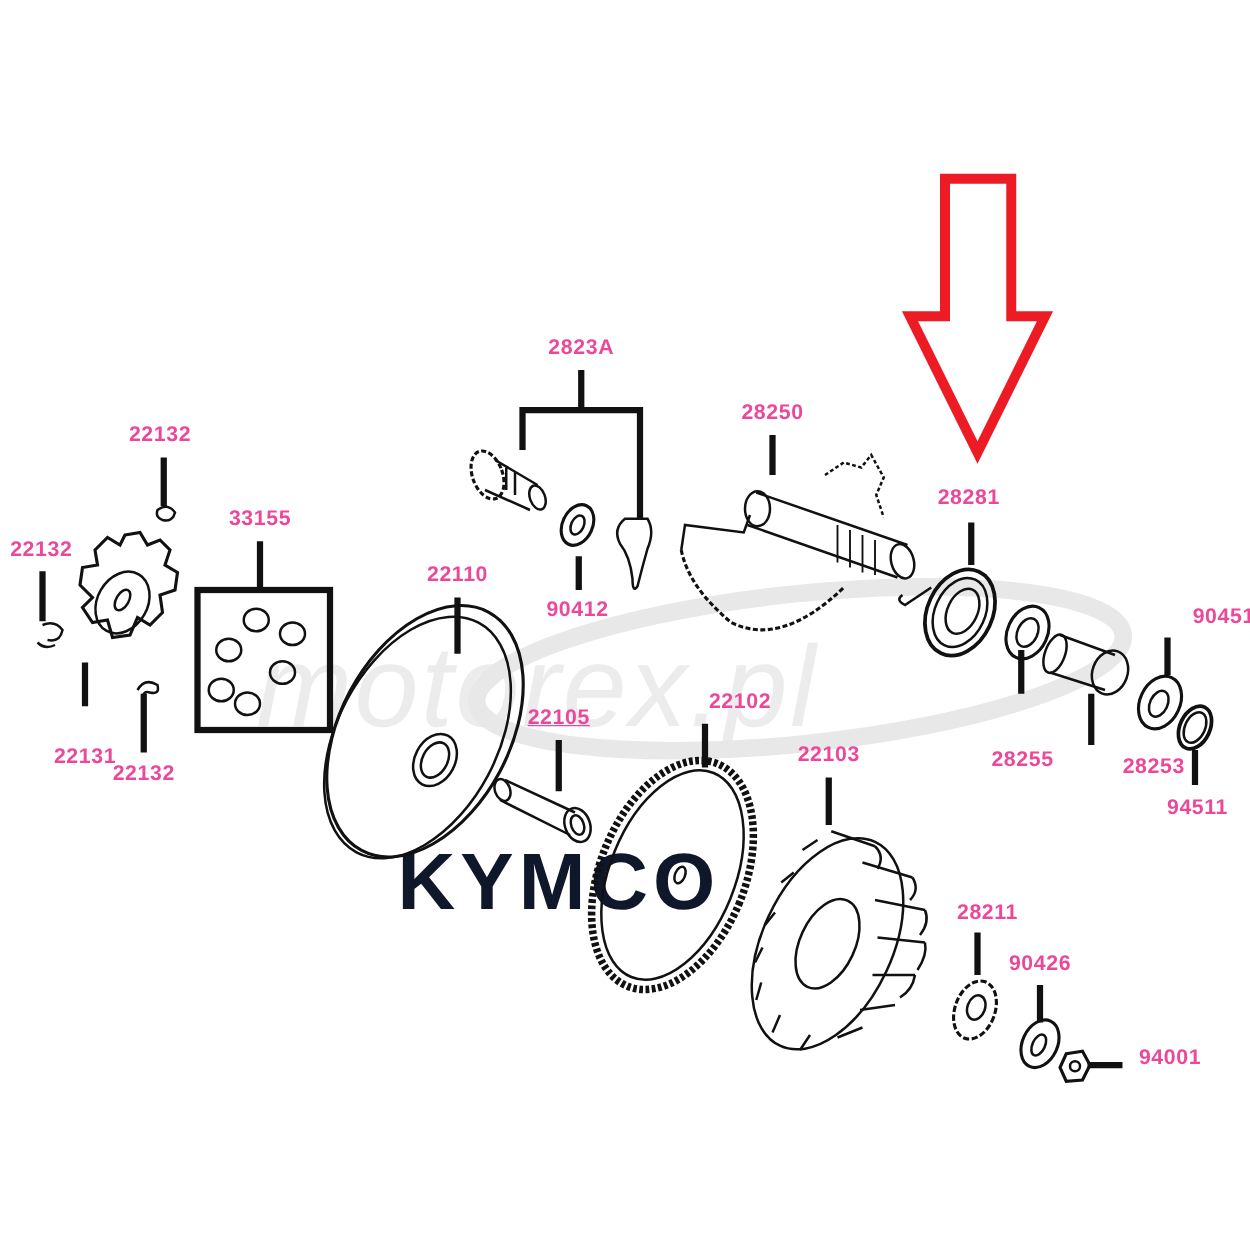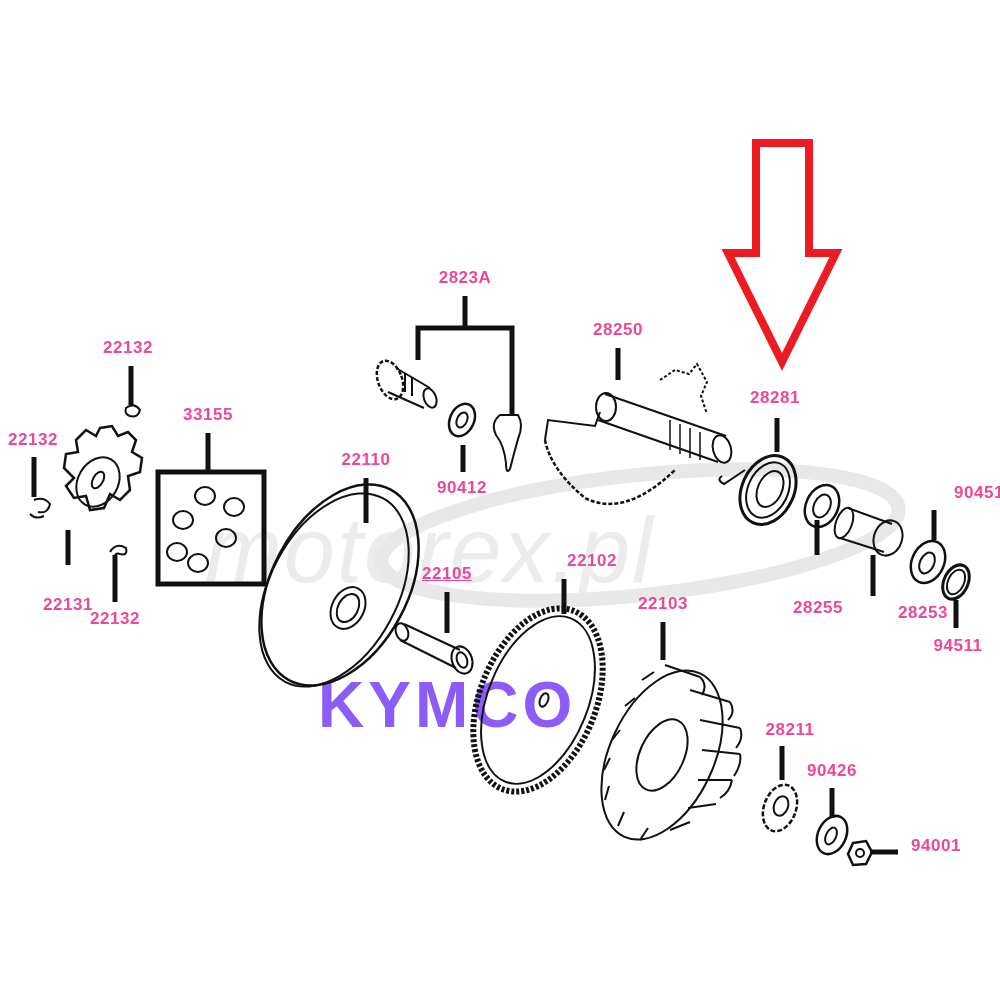--- a/index.html
+++ b/index.html
@@ -5,21 +5,21 @@
     html, body { margin: 0; padding: 0; background: #ffffff; }
     body { width: 1000px; height: 1000px; overflow: hidden; position: relative; font-family: "Liberation Sans", sans-serif; }
     #stage { position: absolute; left: 0; top: 0; width: 1000px; height: 1000px; }
     svg { position: absolute; left: 0; top: 0; }
     .lbl {
       position: absolute; font-family: "Liberation Sans", sans-serif; font-weight: bold;
       font-size: 17px; color: #ec4899; white-space: nowrap; letter-spacing: 0.5px;
       transform: translate(-50%, -50%); cursor: pointer;
     }
     .wm { position: absolute; font-family: "Liberation Sans", sans-serif; color: #e6e6e6; white-space: nowrap; pointer-events: none; }
-    .wm-brand { font-size: 64px; font-weight: bold; left: 318px; top: 668px; letter-spacing: 4px; color: #8b5cf6; }
+    .wm-brand { font-size: 64px; font-weight: bold; left: 318px; top: 668px; letter-spacing: 4px; color: #0f172a; }
     .wm-site { font-size: 92px; font-style: italic; left: 205px; top: 498px; color: #ececec; letter-spacing: 2px; }
   </style>
 </head>
 <body>
 
 <div id="stage">
 
   <div class="wm wm-site">motorex.pl</div>
   <div class="wm wm-brand">KYMCO</div>
 

